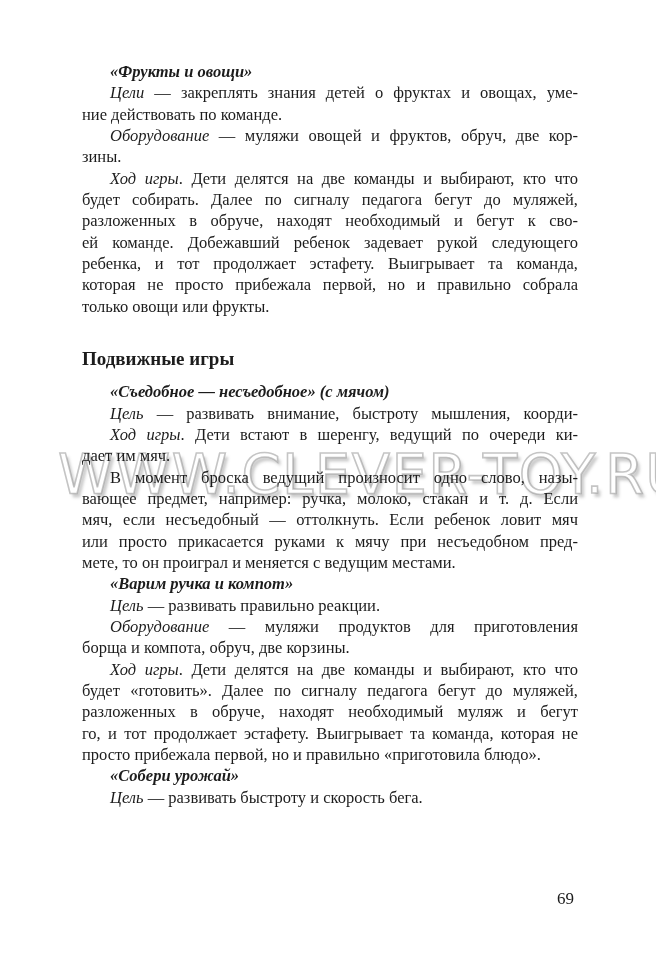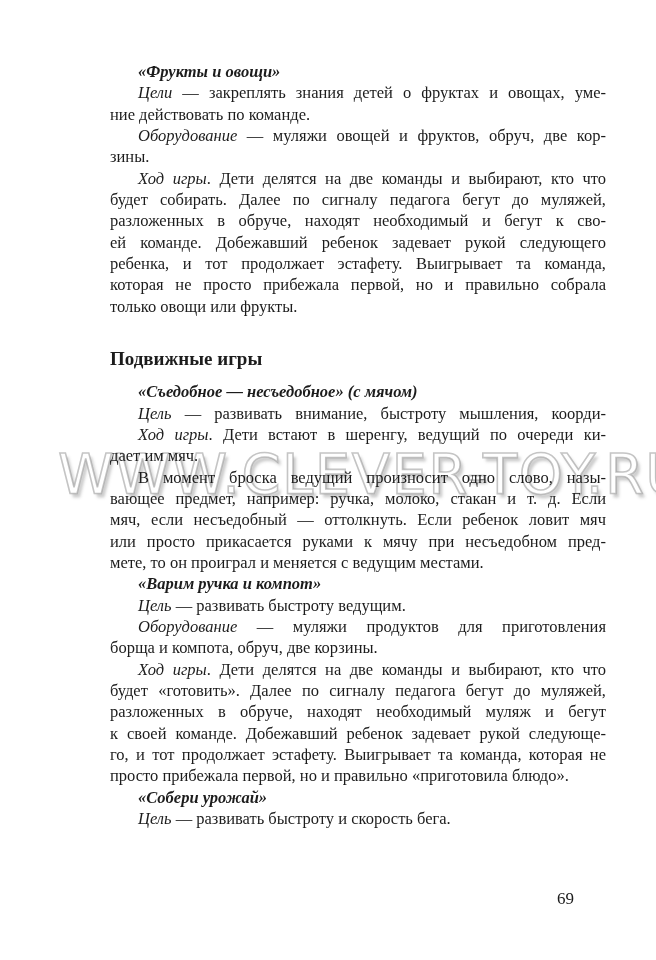--- a/index.html
+++ b/index.html
@@ -10,21 +10,20 @@
     overflow:hidden;
     font-family:"Liberation Serif",serif;
     color:#1c1c1c;
   }
   .text-flow{
     position:absolute;
     left:82px;top:61px;width:496px;
     font-size:16.5px;
     line-height:21.33px;
     z-index:2;
-    margin-left:28px;
   }
   .para{margin:0;}
   .line{
     text-align:justify;
     text-align-last:justify;
   }
   .line.first{text-indent:28px;}
   .line.last{text-align-last:left;}
   .lead{font-style:italic;}
   .game-title{
@@ -99,31 +98,30 @@
       </div>
       <div class="para">
         <div class="line first"><span>В момент броска ведущий произносит одно слово, назы-</span></div>
         <div class="line"><span>вающее предмет, например: ручка, молоко, стакан и т. д. Если</span></div>
         <div class="line"><span>мяч, если несъедобный — оттолкнуть. Если ребенок ловит мяч</span></div>
         <div class="line"><span>или просто прикасается руками к мячу при несъедобном пред-</span></div>
         <div class="line last"><span>мете, то он проиграл и меняется с ведущим местами.</span></div>
       </div>
       <div class="game-title">«Варим ручка и компот»</div>
       <div class="para">
-        <div class="line first last"><span class="lead">Цель</span><span> — развивать быстроту ведущим.</span></div>
+        <div class="line first last"><span class="lead">Цель</span><span> — развивать правильно реакции.</span></div>
       </div>
       <div class="para">
         <div class="line first"><span class="lead">Оборудование</span><span> — муляжи продуктов для приготовления</span></div>
         <div class="line last"><span>борща и компота, обруч, две корзины.</span></div>
       </div>
       <div class="para">
         <div class="line first"><span class="lead">Ход игры</span><span>. Дети делятся на две команды и выбирают, кто что</span></div>
         <div class="line"><span>будет «готовить». Далее по сигналу педагога бегут до муляжей,</span></div>
         <div class="line"><span>разложенных в обруче, находят необходимый муляж и бегут</span></div>
-        <div class="line"><span>к своей команде. Добежавший ребенок задевает рукой следующе-</span></div>
         <div class="line"><span>го, и тот продолжает эстафету. Выигрывает та команда, которая не</span></div>
         <div class="line last"><span>просто прибежала первой, но и правильно «приготовила блюдо».</span></div>
       </div>
       <div class="game-title">«Собери урожай»</div>
       <div class="para">
         <div class="line first last"><span class="lead">Цель</span><span> — развивать быстроту и скорость бега.</span></div>
       </div>
     </div>
   <div class="page-number">69</div>
 </div>

